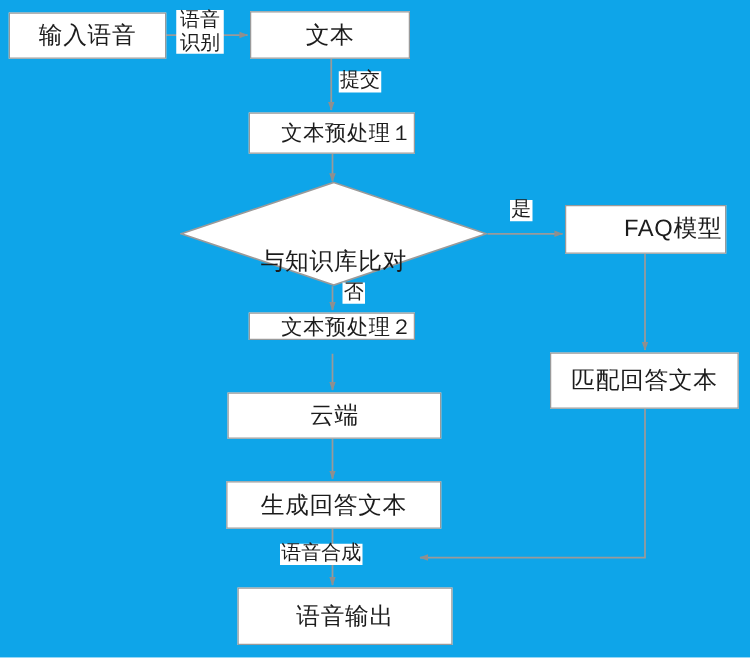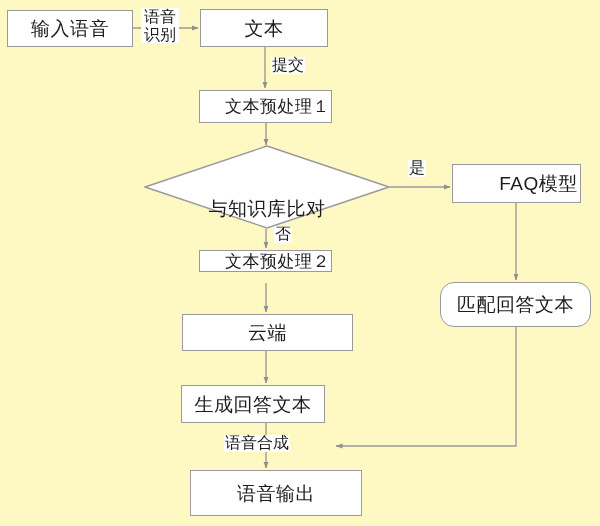--- a/index.html
+++ b/index.html
@@ -7,21 +7,21 @@
     padding: 0;
     background: #ffffff;
   }
   body {
     font-family: "Liberation Sans", "DejaVu Sans", sans-serif;
   }
   #canvas {
     position: relative;
     width: 600px;
     height: 526px;
-    background: #fef9c3;
+    background: #0ea5e9;
     overflow: hidden;
   }
   #edges {
     position: absolute;
     left: 0;
     top: 0;
     width: 600px;
     height: 526px;
   }
   .node {
@@ -125,29 +125,29 @@
   </div>
 
   <div class="node" style="left:452px; top:164px; width:129px; height:39px;padding-left:44px;">
     <span>FAQ模型</span>
   </div>
 
   <div class="node mid" style="left:199px; top:250px; width:133px; height:22px;">
     <span>文本预处理２</span>
   </div>
 
-  <div class="node" style="left:440px; top:282px; width:151px; height:45px;border-radius:14px;">
+  <div class="node" style="left:440px; top:282px; width:151px; height:45px;">
     <span>匹配回答文本</span>
   </div>
 
   <div class="node" style="left:182px; top:314px; width:171px; height:37px;">
     <span>云端</span>
   </div>
 
-  <div class="node" style="left:181px; top:385px; width:144px; height:38px;">
+  <div class="node" style="left:181px; top:385px; width:172px; height:38px;">
     <span>生成回答文本</span>
   </div>
 
   <div class="node" style="left:190px; top:470px; width:172px; height:46px;">
     <span>语音输出</span>
   </div>
 
   <div class="edge-label two-line" style="left:141px; top:8px;">
     <div>语音</div>
     <div>识别</div>

